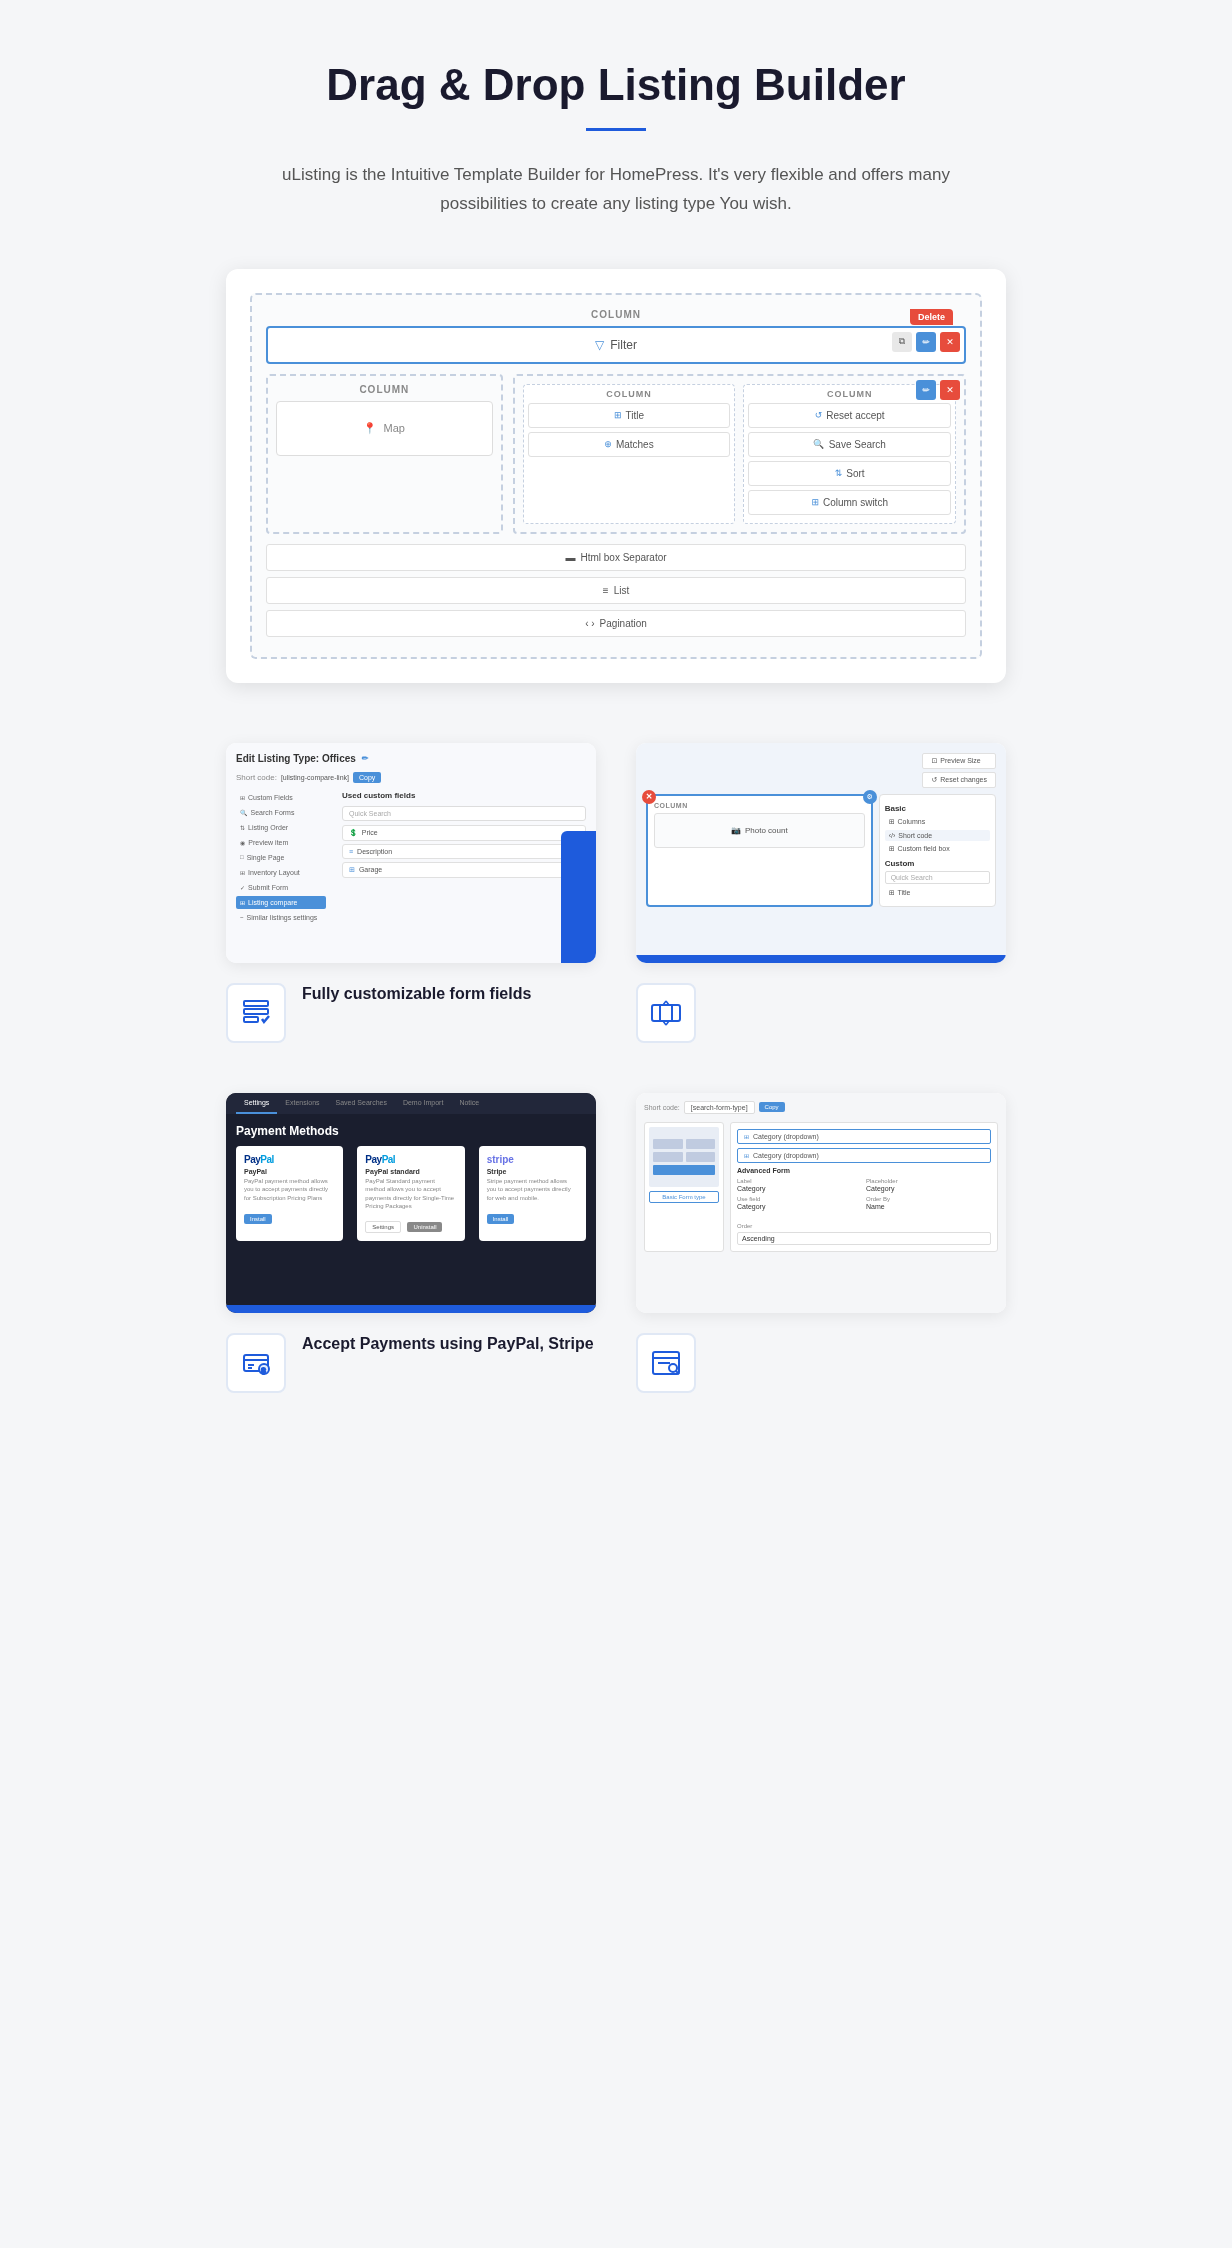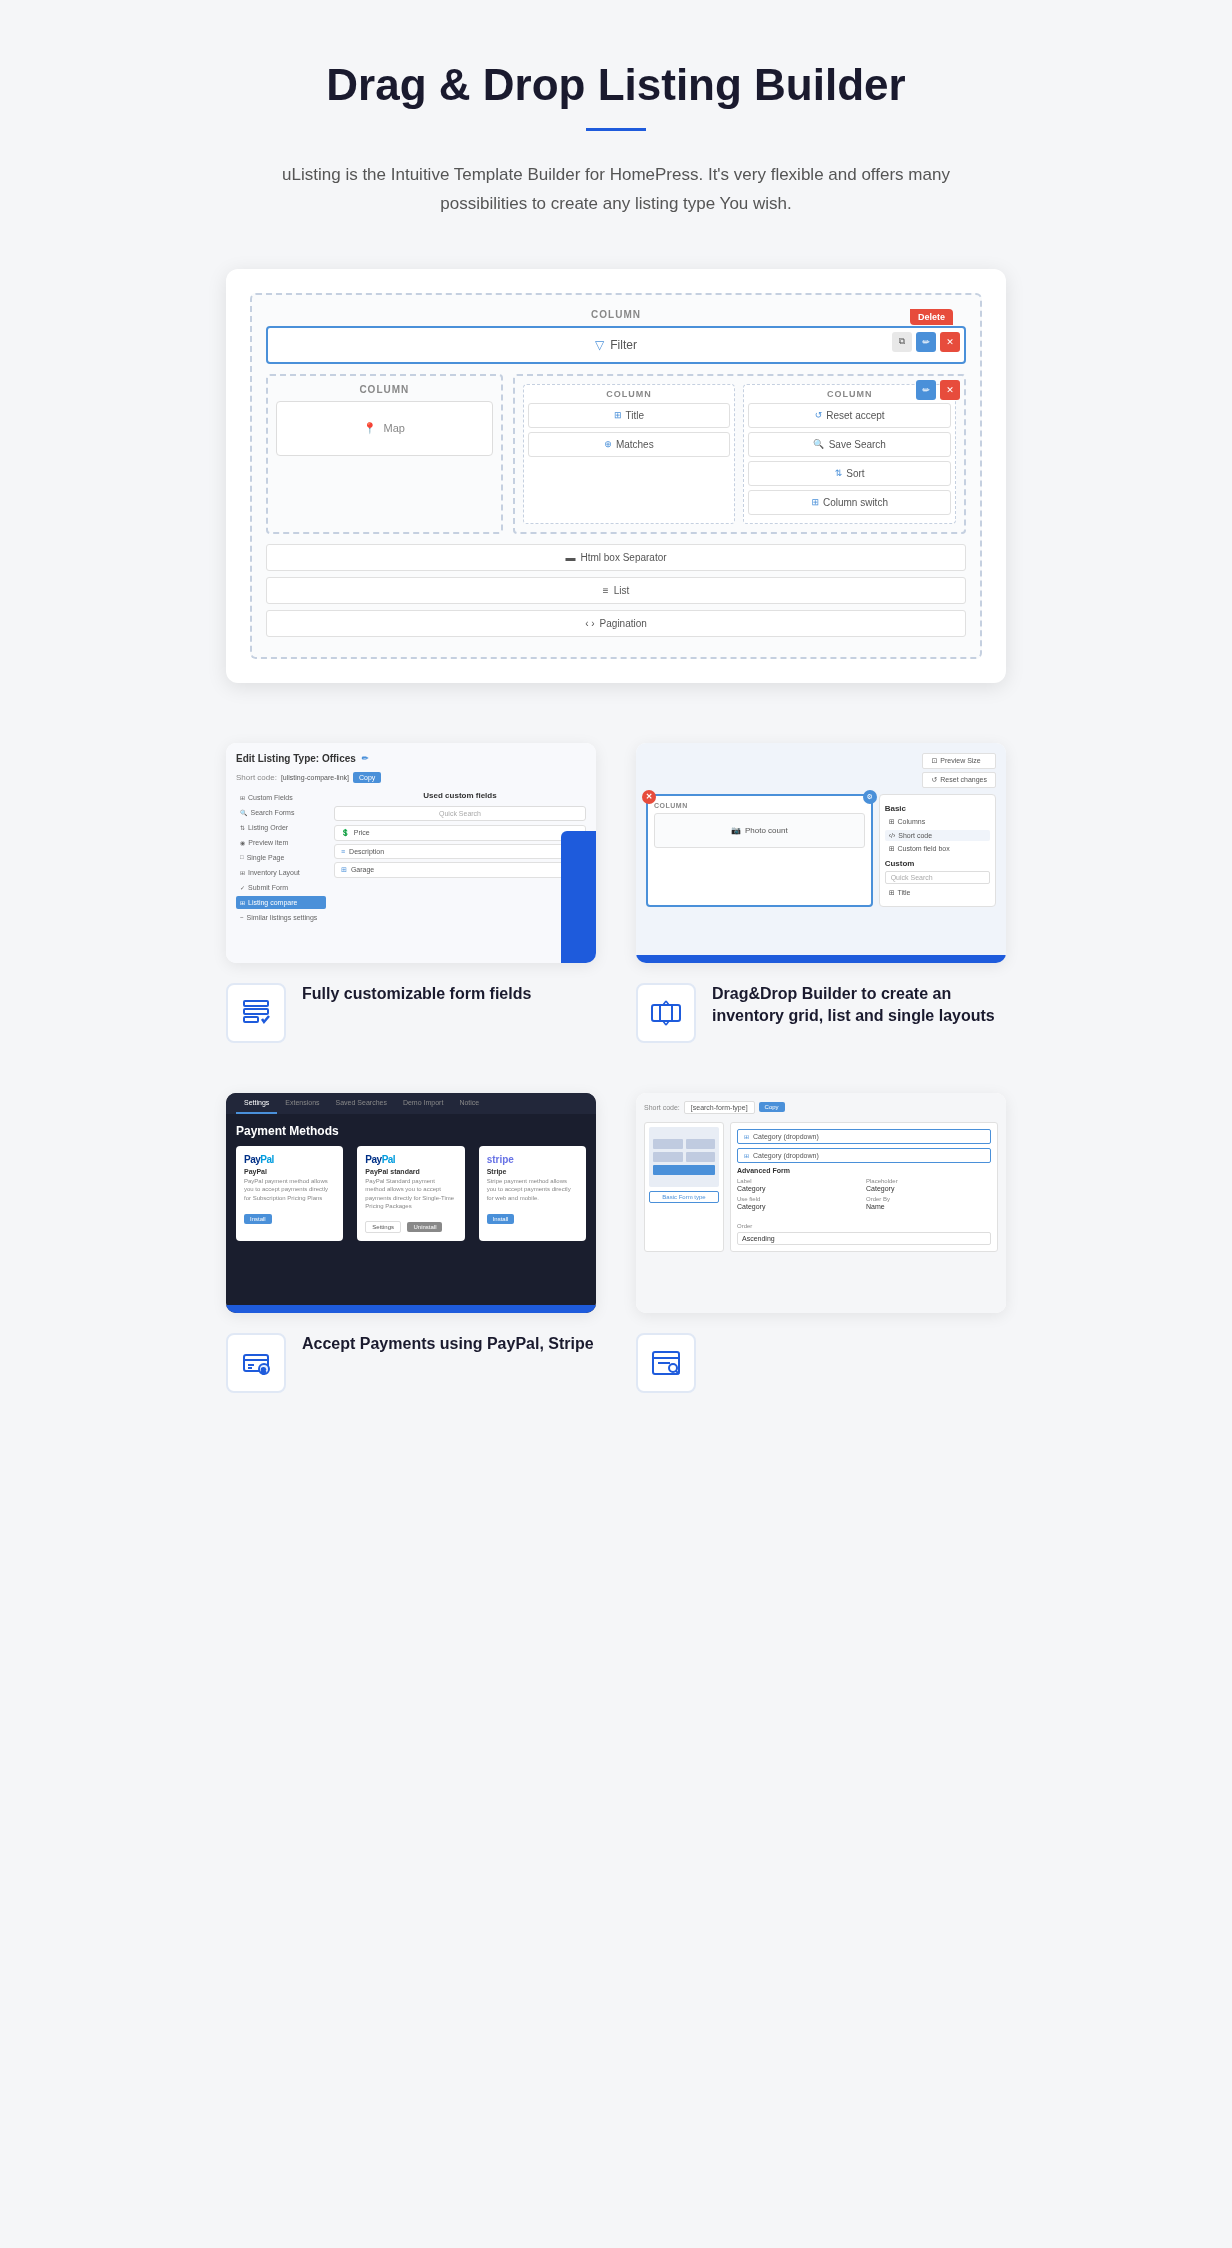--- a/index.html
+++ b/index.html
@@ -270,23 +270,22 @@
     }
     .code-badge {
       background: #4a90d9;
       color: #fff;
       padding: 2px 6px;
       border-radius: 2px;
       font-size: 7px;
     }
     .ss1-layout {
       display: flex;
-      gap: 8px;
+      gap: 16px;
       margin-top: 8px;
-      text-align: center;
     }
     .ss1-sidebar {
       width: 90px;
     }
     .ss1-sidebar-item {
       font-size: 7px;
       color: #666;
       padding: 3px 4px;
       display: flex;
       align-items: center;
@@ -934,23 +933,20 @@
       </div>
       <div class="feature-desc">
         <div class="feature-icon-box">
           <svg class="feature-icon-svg" viewBox="0 0 32 32" fill="none" stroke="#1e5bdc" stroke-width="2">
             <rect x="2" y="8" width="28" height="16" rx="2"></rect>
             <line x1="10" y1="8" x2="10" y2="24"></line>
             <line x1="22" y1="8" x2="22" y2="24"></line>
             <path d="M16 4 L19 8 M16 4 L13 8" stroke="#1e5bdc" stroke-width="1.5"></path>
             <path d="M16 28 L19 24 M16 28 L13 24" stroke="#1e5bdc" stroke-width="1.5"></path>
           </svg>
-        </div>
-        <div class="feature-text">
-          <h3>Drag&amp;Drop Builder to create an inventory grid, list and single layouts</h3>
         </div>
       </div>
     </div>
 
     <div class="feature-block">
       <div class="feature-screenshot">
         <div class="screenshot-mock ss3">
           <div class="ss3-tabs">
             <div class="ss3-tab active">Settings</div>
             <div class="ss3-tab">Extensions</div>

